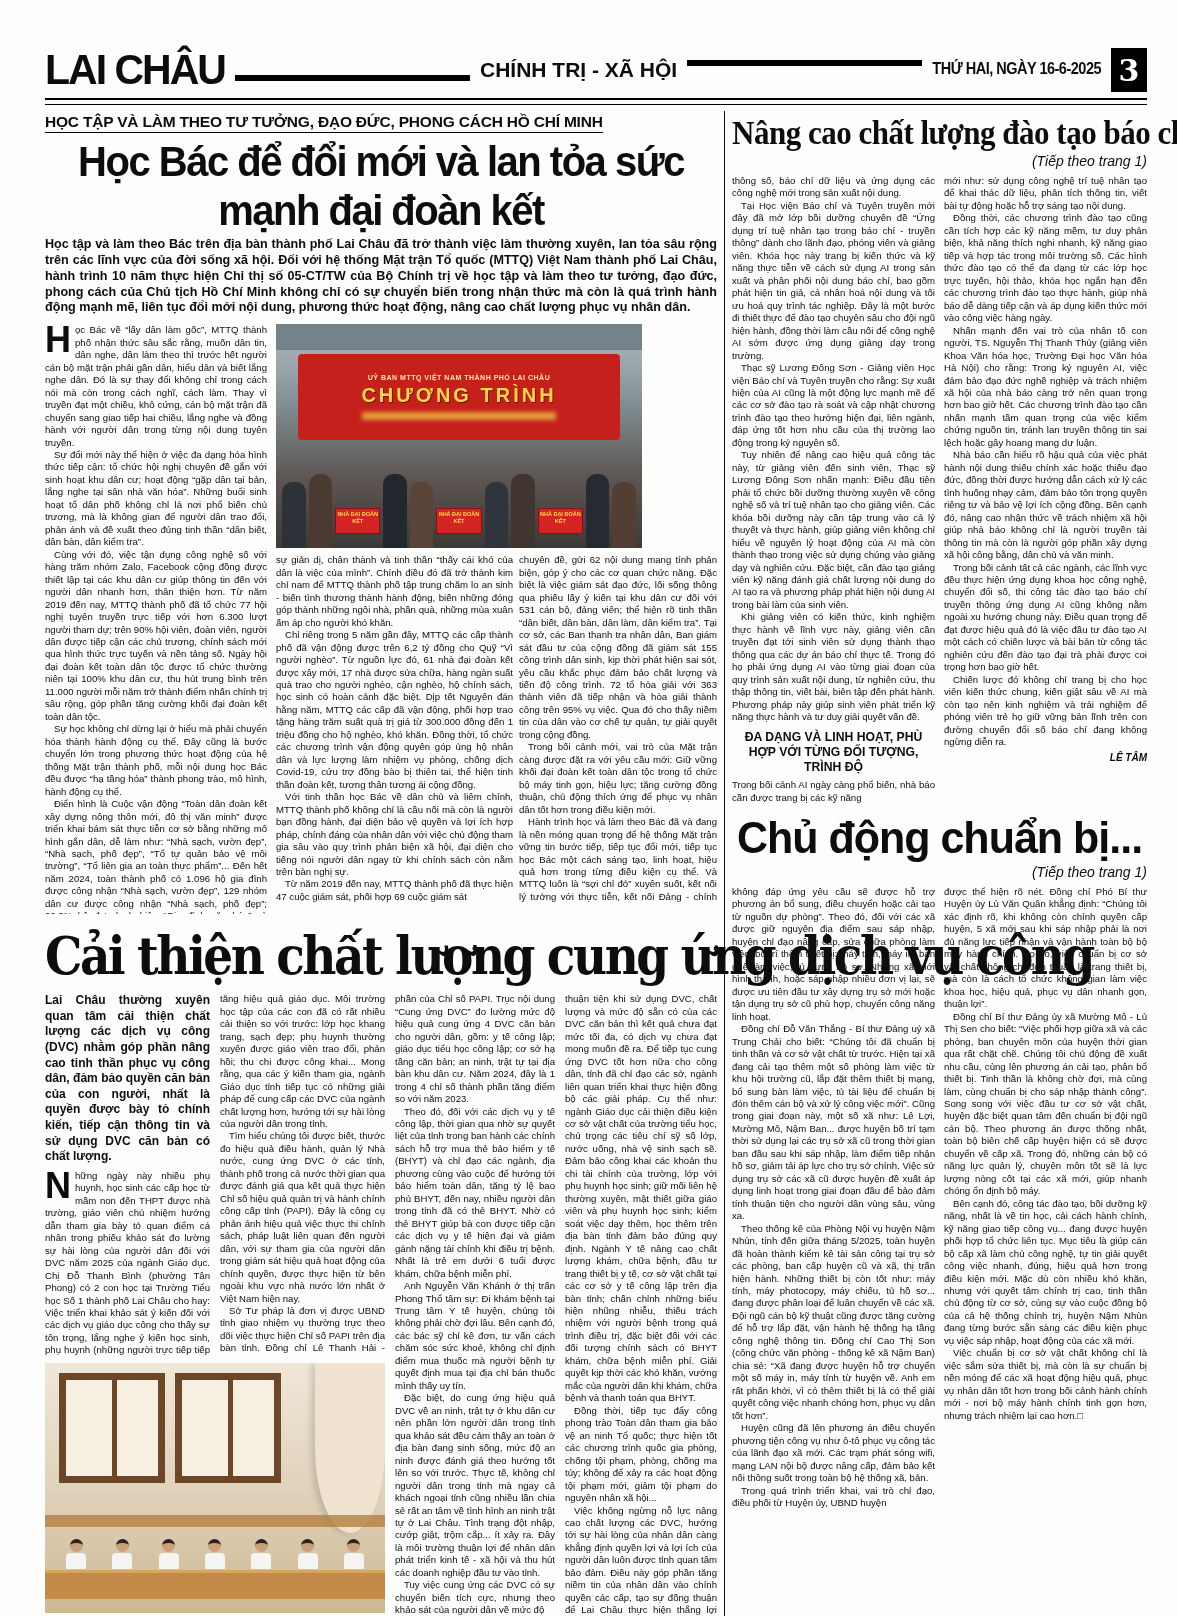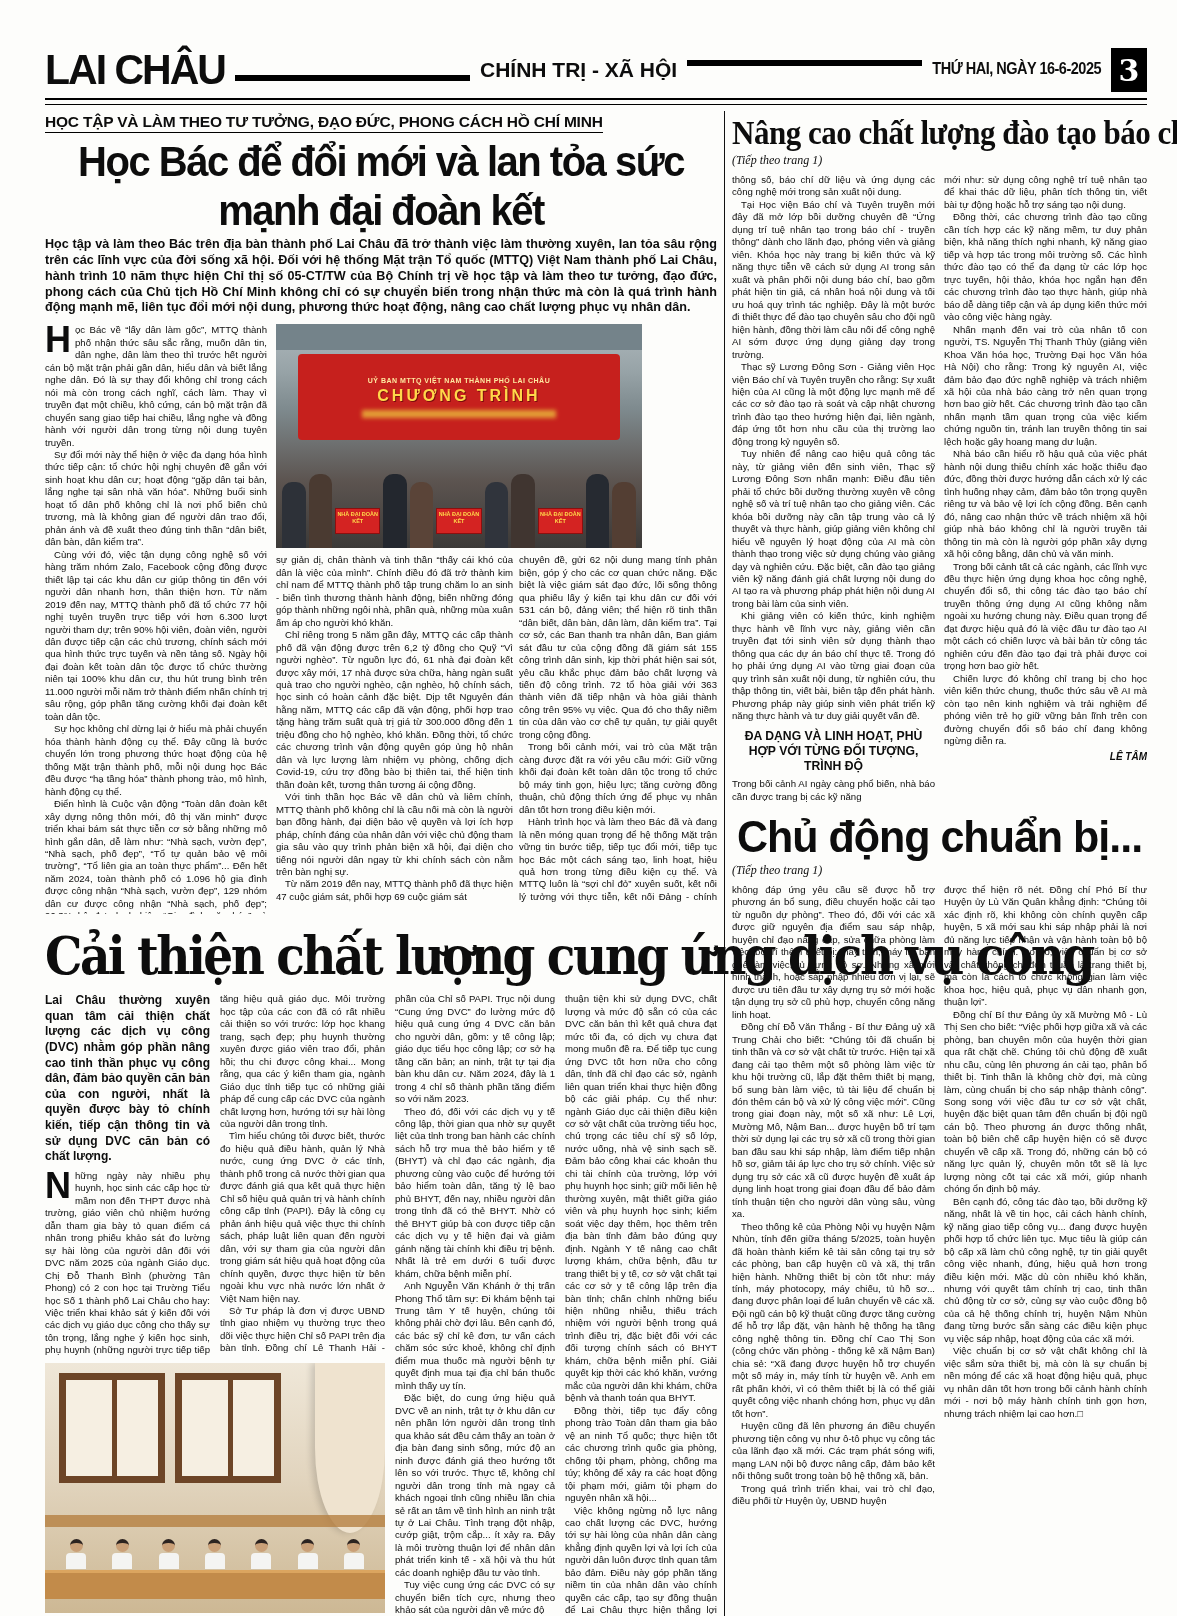--- a/index.html
+++ b/index.html
@@ -44,21 +44,21 @@
   .a1lower{display:flex;gap:6px;margin-top:6px;height:348px;overflow:hidden;}
   .a1colB{width:237px;flex:0 0 237px;overflow:hidden;}
   .a1colC{flex:1;overflow:hidden;min-width:0;}
   
   .photo1{display:flex;height:224px;margin:0;flex:0 0 224px;}
   .p1-art{position:relative;width:366px;flex:0 0 366px;background:linear-gradient(#aeb9bd 0%,#96a2a6 22%,#7e8a8e 38%,#5c5450 70%,#3c3a38 100%);overflow:hidden;}
   .p1-roof{position:absolute;left:0;top:0;right:0;height:26px;background:#74838a;}
   .p1-banner{position:absolute;left:22px;right:22px;top:30px;height:86px;background:#c6201d;
              border-radius:4px;display:flex;flex-direction:column;align-items:center;justify-content:center;}
   .p1-btop{color:#ffe9a0;font-size:7px;font-weight:bold;letter-spacing:0.5px;white-space:nowrap;}
-  .p1-bmain{color:#ffd84a;font-size:16px;font-weight:bold;letter-spacing:3px;margin-top:3px;
+  .p1-bmain{color:#ffd84a;font-size:20px;font-weight:bold;letter-spacing:3px;margin-top:3px;
             text-shadow:1px 1px 0 #7a0d0d;white-space:nowrap;}
   .p1-bsub{width:60%;height:8px;margin-top:5px;background:#e9b23a;filter:blur(2px);opacity:.85;}
   .p1-people{position:absolute;left:0;right:0;bottom:0;height:96px;display:flex;align-items:flex-end;
              justify-content:center;gap:3px;padding:0 6px;}
   .person{width:24px;height:74px;border-radius:10px 10px 0 0;}
   .person:nth-child(odd){height:66px;}
   .placard{position:relative;width:46px;height:26px;background:#d42322;border:1px solid #8c0f0f;
            color:#ffd84a;font-size:5.5px;font-weight:bold;text-align:center;line-height:1.15;
            padding:2px 1px;box-sizing:border-box;align-self:flex-end;margin-bottom:14px;}
   .p1-cap{flex:1;font-style:italic;font-size:9.8px;line-height:1.32;padding:10px 0 0 8px;
@@ -82,21 +82,21 @@
   .p2-curtain{position:absolute;right:0;top:0;width:70px;height:170px;background:#efe3cf;border-radius:0 0 50% 50%;box-shadow:-4px 0 6px rgba(0,0,0,.15);}
   .p2-kids{position:absolute;left:0;right:0;bottom:44px;display:flex;justify-content:space-around;align-items:flex-end;padding:0 8px;}
   .kid{display:flex;flex-direction:column;align-items:center;}
   .kid .head{width:13px;height:13px;border-radius:50%;background:#caa078;border-top:4px solid #2c2320;box-sizing:border-box;}
   .kid .shirt{width:20px;height:16px;background:#f4f4f2;border-radius:4px 4px 0 0;margin-top:1px;}
   .p2-desk{position:absolute;left:0;right:0;bottom:14px;height:26px;background:#c28b4a;border-top:3px solid #dba55f;}
   .p2-desk2{position:absolute;left:0;right:0;bottom:86px;height:12px;background:#b57f41;opacity:.8;}
   
   .a2-title{font-family:"Liberation Serif",serif;font-weight:bold;font-size:31px;letter-spacing:-0.5px;
             text-align:center;margin:6px 0 2px 0;transform:scaleY(1.1);white-space:nowrap;}
-  .cont{font-style:italic;font-size:12px;text-align:left;margin-bottom:6px;font-family:Liberation Serif, serif;}
+  .cont{font-style:italic;font-size:14px;text-align:right;margin-bottom:6px;}
   .twocol{display:flex;gap:9px;overflow:hidden;}
   .tc{flex:1;min-width:0;overflow:hidden;}
   .a2cols{height:628px;}
   .subhead{font-weight:bold;font-size:12.2px;line-height:1.25;text-align:center;margin:6px 4px 4px 4px;}
   .a3-title{font-family:"Liberation Sans",sans-serif;font-weight:bold;font-size:43px;letter-spacing:-1px;
             text-align:center;margin:10px 0 2px 0;transform:scaleY(1.05);}
   .a3cols{height:712px;}
 </style>
 </head>
 <body>
@@ -281,21 +281,21 @@
                 <p class="para">Trong bối cảnh AI ngày càng phổ biến, nhà báo cần được trang bị các kỹ năng</p>
               </div>
           </div>
           <div class="tc">
             <div class="body-txt cont-col">
                 <p class="para">mới như: sử dụng công nghệ trí tuệ nhân tạo để khai thác dữ liệu, phân tích thông tin, viết bài tự động hoặc hỗ trợ sáng tạo nội dung.</p>
                 <p class="para">Đồng thời, các chương trình đào tạo cũng cần tích hợp các kỹ năng mềm, tư duy phản biện, khả năng thích nghi nhanh, kỹ năng giao tiếp và hợp tác trong môi trường số. Các hình thức đào tạo có thể đa dạng từ các lớp học trực tuyến, hội thảo, khóa học ngắn hạn đến các chương trình đào tạo thực hành, giúp nhà báo dễ dàng tiếp cận và áp dụng kiến thức mới vào công việc hàng ngày.</p>
                 <p class="para">Nhấn mạnh đến vai trò của nhân tố con người, TS. Nguyễn Thị Thanh Thủy (giảng viên Khoa Văn hóa học, Trường Đại học Văn hóa Hà Nội) cho rằng: Trong kỷ nguyên AI, việc đảm bảo đạo đức nghề nghiệp và trách nhiệm xã hội của nhà báo càng trở nên quan trọng hơn bao giờ hết. Các chương trình đào tạo cần nhấn mạnh tầm quan trọng của việc kiểm chứng nguồn tin, tránh lan truyền thông tin sai lệch hoặc gây hoang mang dư luận.</p>
                 <p class="para">Nhà báo cần hiểu rõ hậu quả của việc phát hành nội dung thiếu chính xác hoặc thiếu đạo đức, đồng thời được hướng dẫn cách xử lý các tình huống nhạy cảm, đảm bảo tôn trọng quyền riêng tư và bảo vệ lợi ích cộng đồng. Bên cạnh đó, nâng cao nhận thức về trách nhiệm xã hội giúp nhà báo không chỉ là người truyền tải thông tin mà còn là người góp phần xây dựng xã hội công bằng, dân chủ và văn minh.</p>
                 <p class="para">Trong bối cảnh tất cả các ngành, các lĩnh vực đều thực hiện ứng dụng khoa học công nghệ, chuyển đổi số, thi công tác đào tạo báo chí truyền thông ứng dụng AI cũng không nằm ngoài xu hướng chung này. Điều quan trọng để đạt được hiệu quả đó là việc đầu tư đào tạo AI một cách có chiến lược và bài bản từ công tác nghiên cứu đến đào tạo đại trà phải được coi trọng hơn bao giờ hết.</p>
-                <p class="para">Chiến lược đó không chỉ trang bị cho học viên kiến thức chung, thuốc thức sâu về AI mà còn tạo nên kinh nghiệm và trải nghiệm để phóng viên trẻ họ giữ vững bản lĩnh trên con đường chuyển đổi số báo chí đang không ngừng diễn ra.</p>
+                <p class="para">Chiến lược đó không chỉ trang bị cho học viên kiến thức chung, kiến giật sâu về AI mà còn tạo nên kinh nghiệm và trải nghiệm để phóng viên trẻ họ giữ vững bản lĩnh trên con đường chuyển đổi số báo chí đang không ngừng diễn ra.</p>
               </div>
             <div class="byline">LÊ TÂM</div>
           </div>
         </div>
       </article>
 
       <article>
         <h2 class="a3-title">Chủ động chuẩn bị...</h2>
         <div class="cont">(Tiếp theo trang 1)</div>
         <div class="twocol a3cols">

